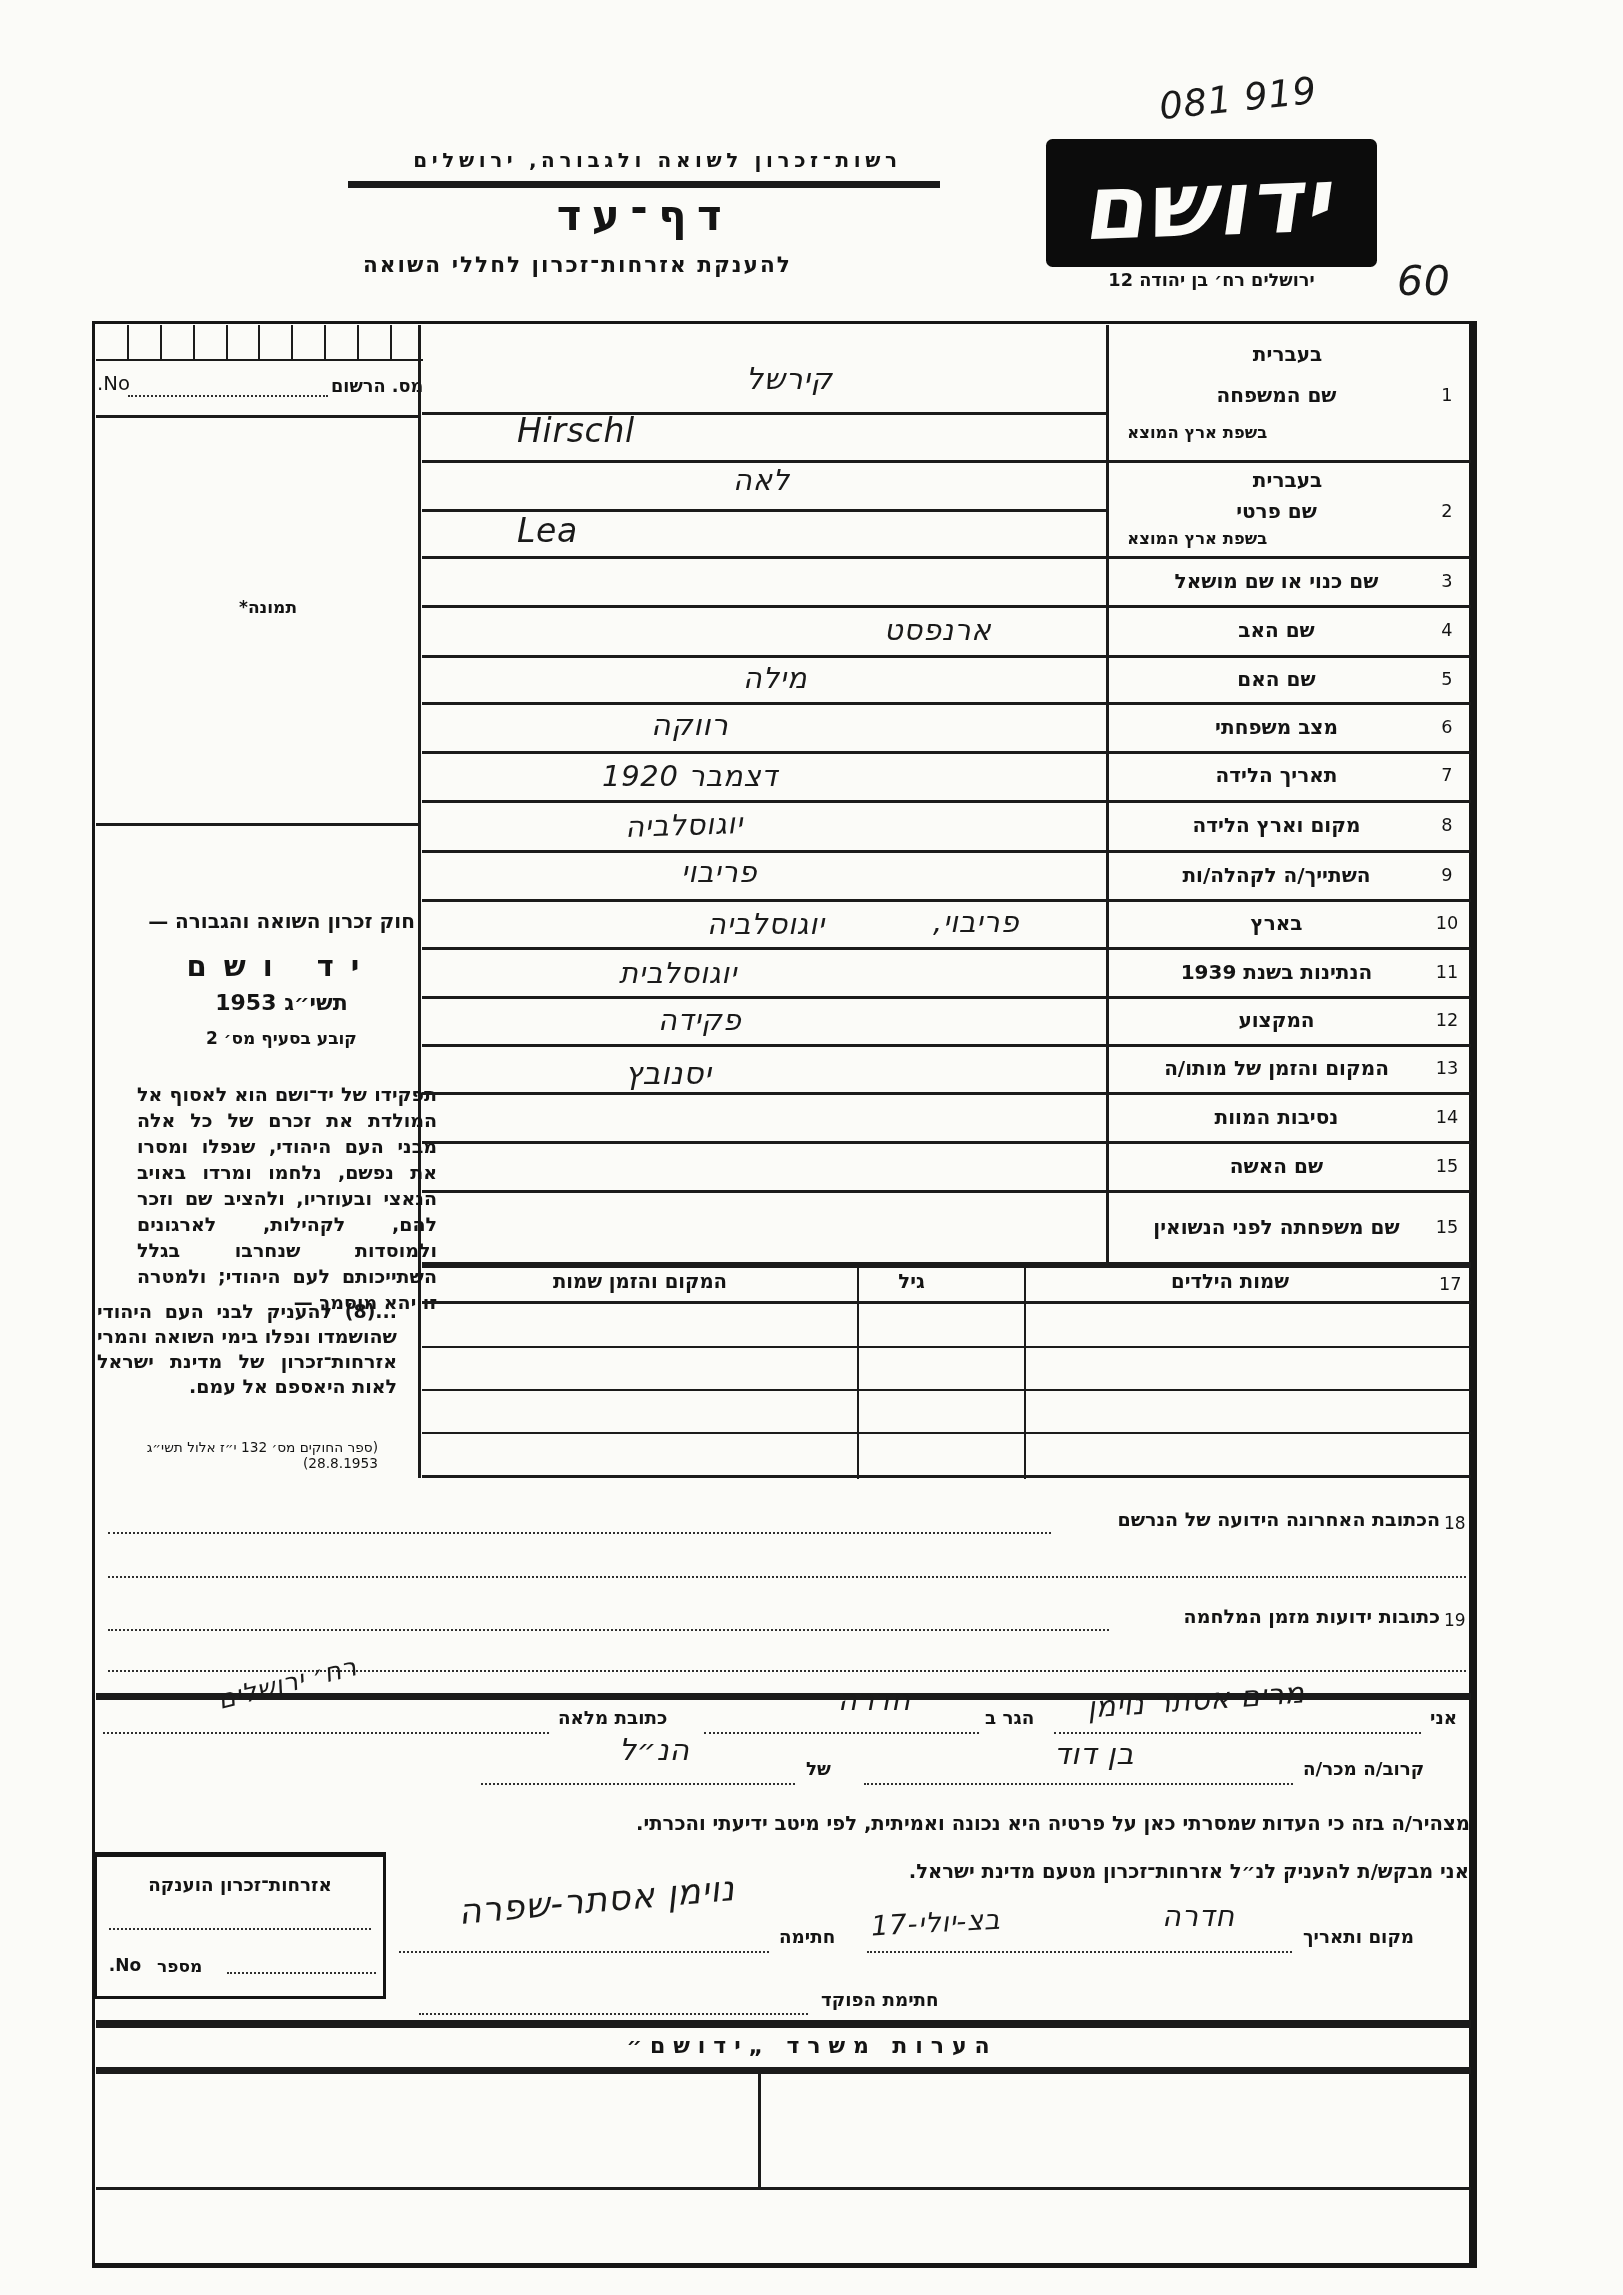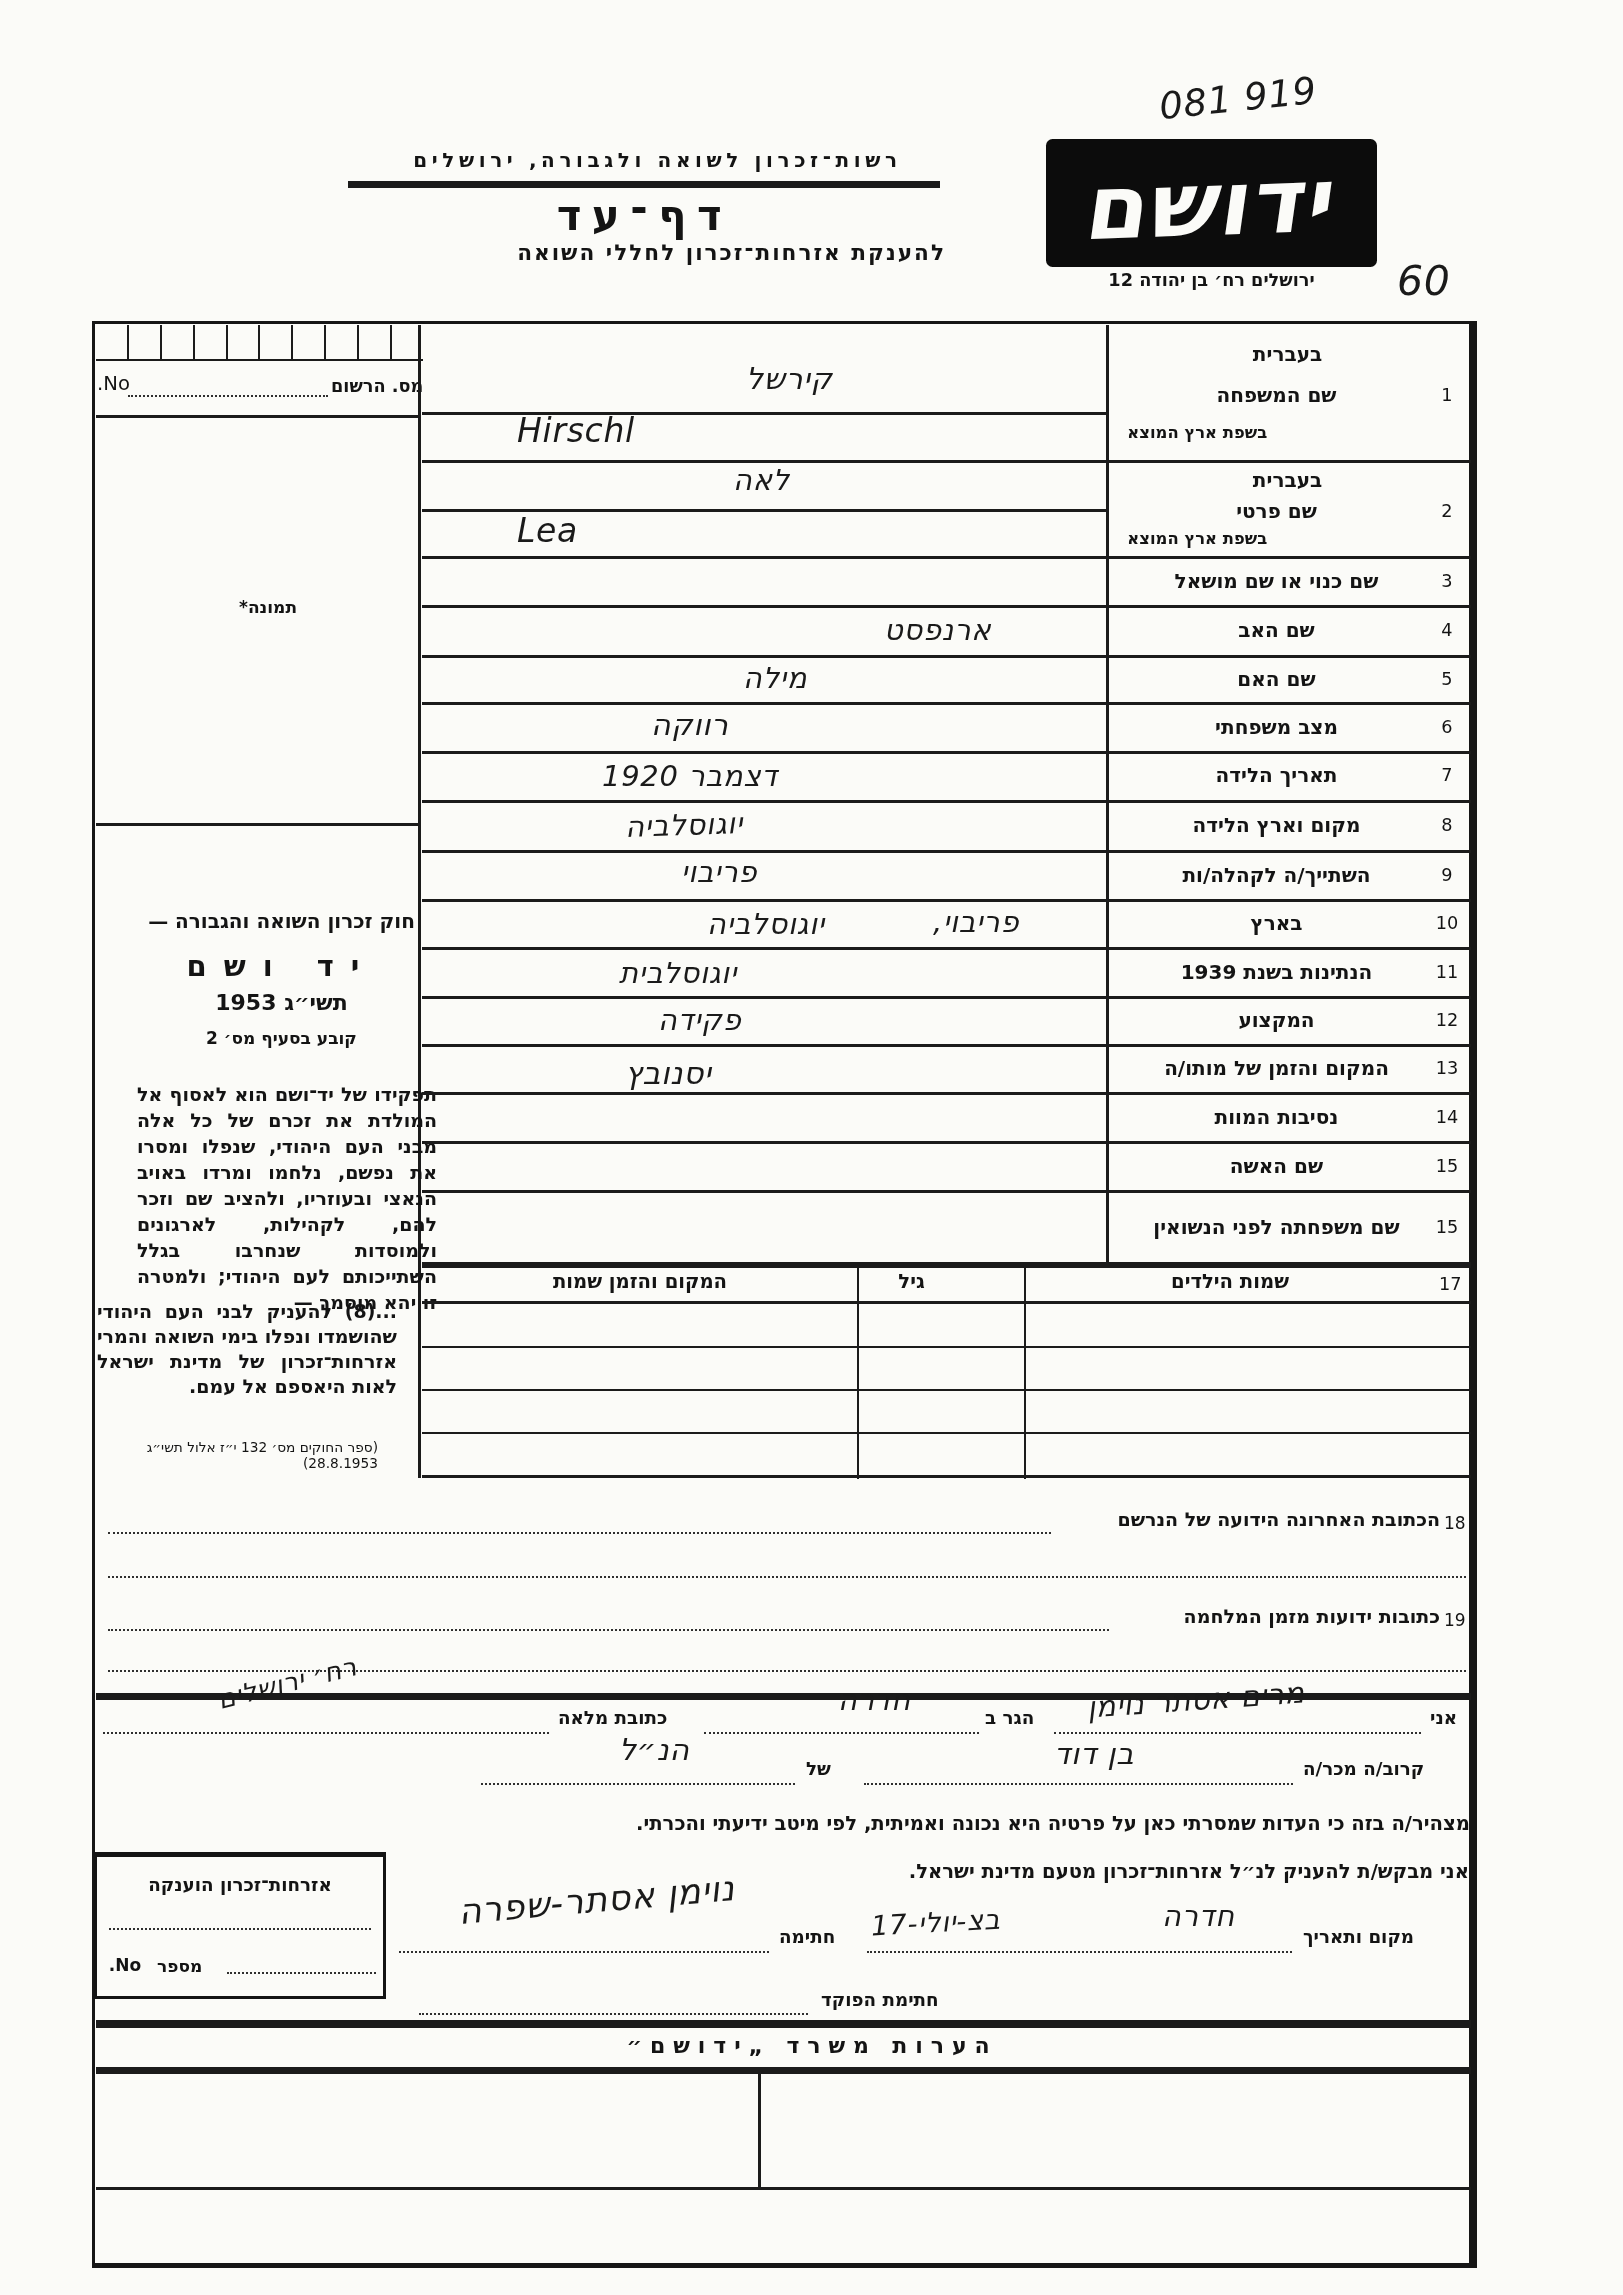--- a/index.html
+++ b/index.html
@@ -30,21 +30,21 @@
 </head>
 <body>
 
 <div class="page">
 
   <div class="hw" style="left:1159px;top:77px;font-size:37px;transform:rotate(-6deg);">919 081</div>
 
   <div class="abs b" style="left:373px;top:148px;width:569px;text-align:center;font-size:20px;letter-spacing:4.6px;">רשות־זכרון לשואה ולגבורה, ירושלים</div>
   <div class="ln" style="left:348px;top:181px;width:592px;height:7.2px;"></div>
   <div class="abs b" style="left:481px;top:191px;width:327px;text-align:center;font-size:42px;letter-spacing:10.5px;">דף־עד</div>
-  <div class="abs b" style="left:363px;top:240px;width:583px;text-align:right;font-size:21.6px;letter-spacing:2px;">להענקת אזרחות־זכרון לחללי השואה</div>
+  <div class="abs b" style="left:363px;top:252px;width:583px;text-align:left;font-size:21.6px;letter-spacing:2px;">להענקת אזרחות־זכרון לחללי השואה</div>
 
   <div class="abs" style="left:1046px;top:139px;width:331px;height:128px;background:#0c0c0c;border-radius:6.5px;
        display:flex;align-items:center;justify-content:center;">
     <span class="b" style="color:#fbfbf8;font-size:90px;transform:skewX(-10deg) rotate(-2deg);letter-spacing:1.3px;">ידושם</span>
   </div>
   <div class="abs b" style="left:1028px;top:270px;width:367px;text-align:center;font-size:17.7px;">ירושלים רח׳ בן יהודה 12</div>
   <div class="hw" style="left:1397px;top:257px;font-size:41px;">60</div>
 
   <div class="frame"></div>
 

